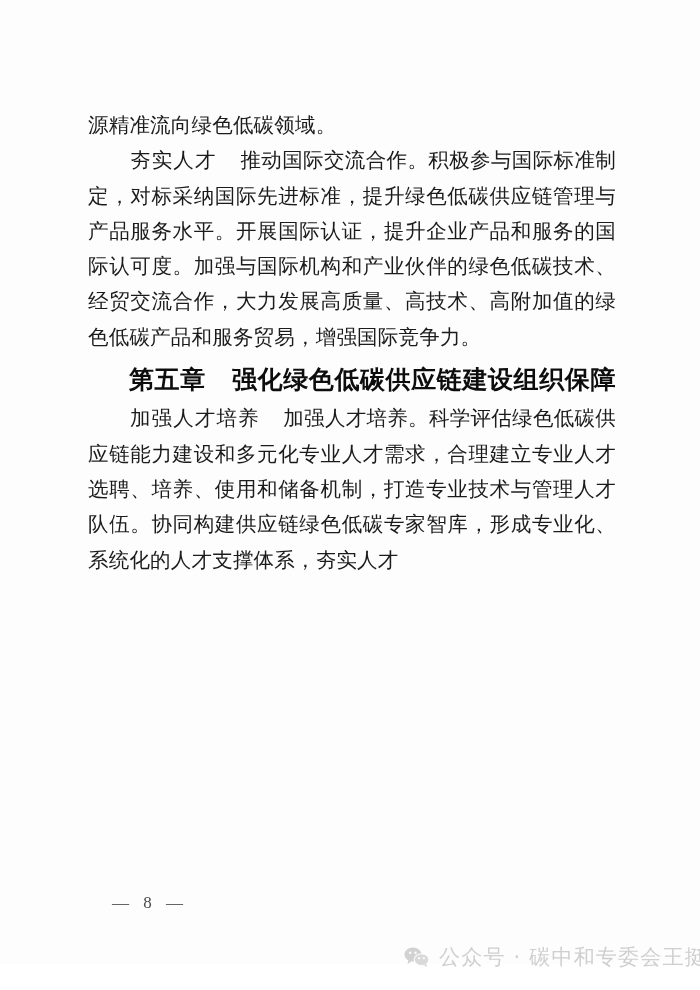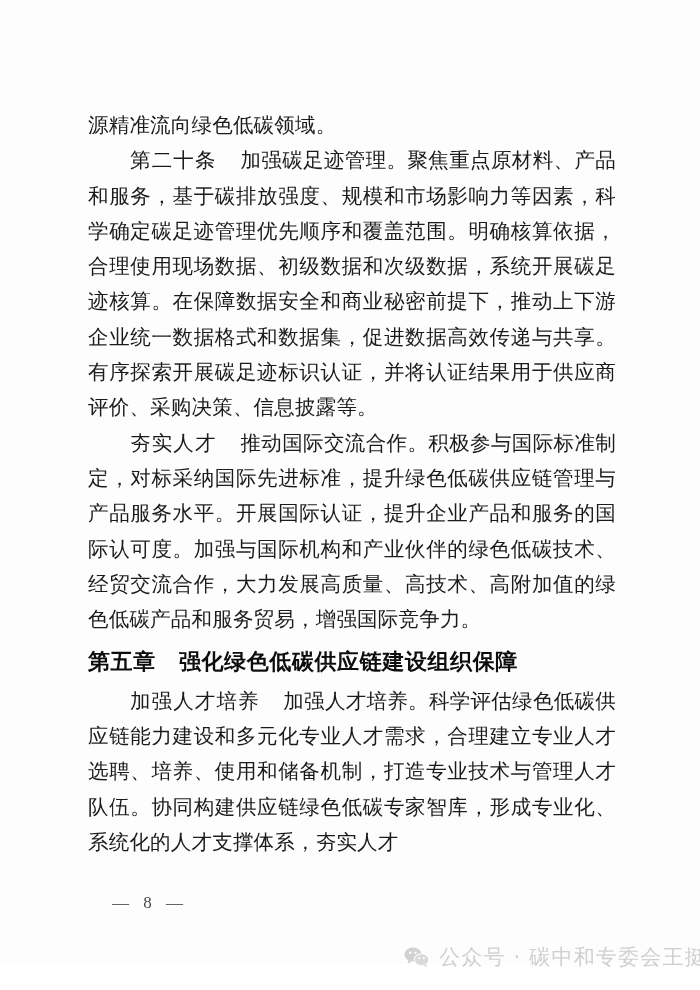--- a/index.html
+++ b/index.html
@@ -52,23 +52,23 @@
     letter-spacing: 1px;
   }
 
   .art-gap {
     display: inline-block;
     width: 1.15em;
   }
 
   .chapter-heading {
     margin: 0;
-    font-size: 22px;
+    font-size: 25px;
     line-height: 35.3px;
-    text-align: left;
+    text-align: right;
     font-weight: bold;
     color: #0d0d0d;
     letter-spacing: 0.6px;
     font-family: "DejaVu Sans", "Liberation Sans", sans-serif;
     padding-top: 7px;
     padding-bottom: 4px;
   }
 
   .chapter-gap {
     display: inline-block;
@@ -114,21 +114,20 @@
 </style>
 </head>
 <body>
 
 <div class="page">
 
   <div class="body-area">
 
     <p class="para">源精准流向绿色低碳领域。</p>
 
-    <p class="para indent"><span class="art-label">第二十条</span><span class="art-gap"></span><span>加强碳足迹管理。聚焦重点原材料、产品和服务，基于碳排放强度、规模和市场影响力等因素，科学确定碳足迹管理优先顺序和覆盖范围。明确核算依据，合理使用现场数据、初级数据和次级数据，系统开展碳足迹核算。在保障数据安全和商业秘密前提下，推动上下游企业统一数据格式和数据集，促进数据高效传递与共享。有序探索开展碳足迹标识认证，并将认证结果用于供应商评价、采购决策、信息披露等。</span></p>
 
 
     <p class="para indent"><span class="art-label">夯实人才</span><span class="art-gap"></span><span>推动国际交流合作。积极参与国际标准制定，对标采纳国际先进标准，提升绿色低碳供应链管理与产品服务水平。开展国际认证，提升企业产品和服务的国际认可度。加强与国际机构和产业伙伴的绿色低碳技术、经贸交流合作，大力发展高质量、高技术、高附加值的绿色低碳产品和服务贸易，增强国际竞争力。</span></p>
 
     <h2 class="chapter-heading"><span>第五章</span><span class="chapter-gap"></span><span>强化绿色低碳供应链建设组织保障</span></h2>
 
     <p class="para indent"><span class="art-label">加强人才培养</span><span class="art-gap"></span><span>加强人才培养。科学评估绿色低碳供应链能力建设和多元化专业人才需求，合理建立专业人才选聘、培养、使用和储备机制，打造专业技术与管理人才队伍。协同构建供应链绿色低碳专家智库，形成专业化、系统化的人才支撑体系，夯实人才</span></p>
 
   </div>
 

